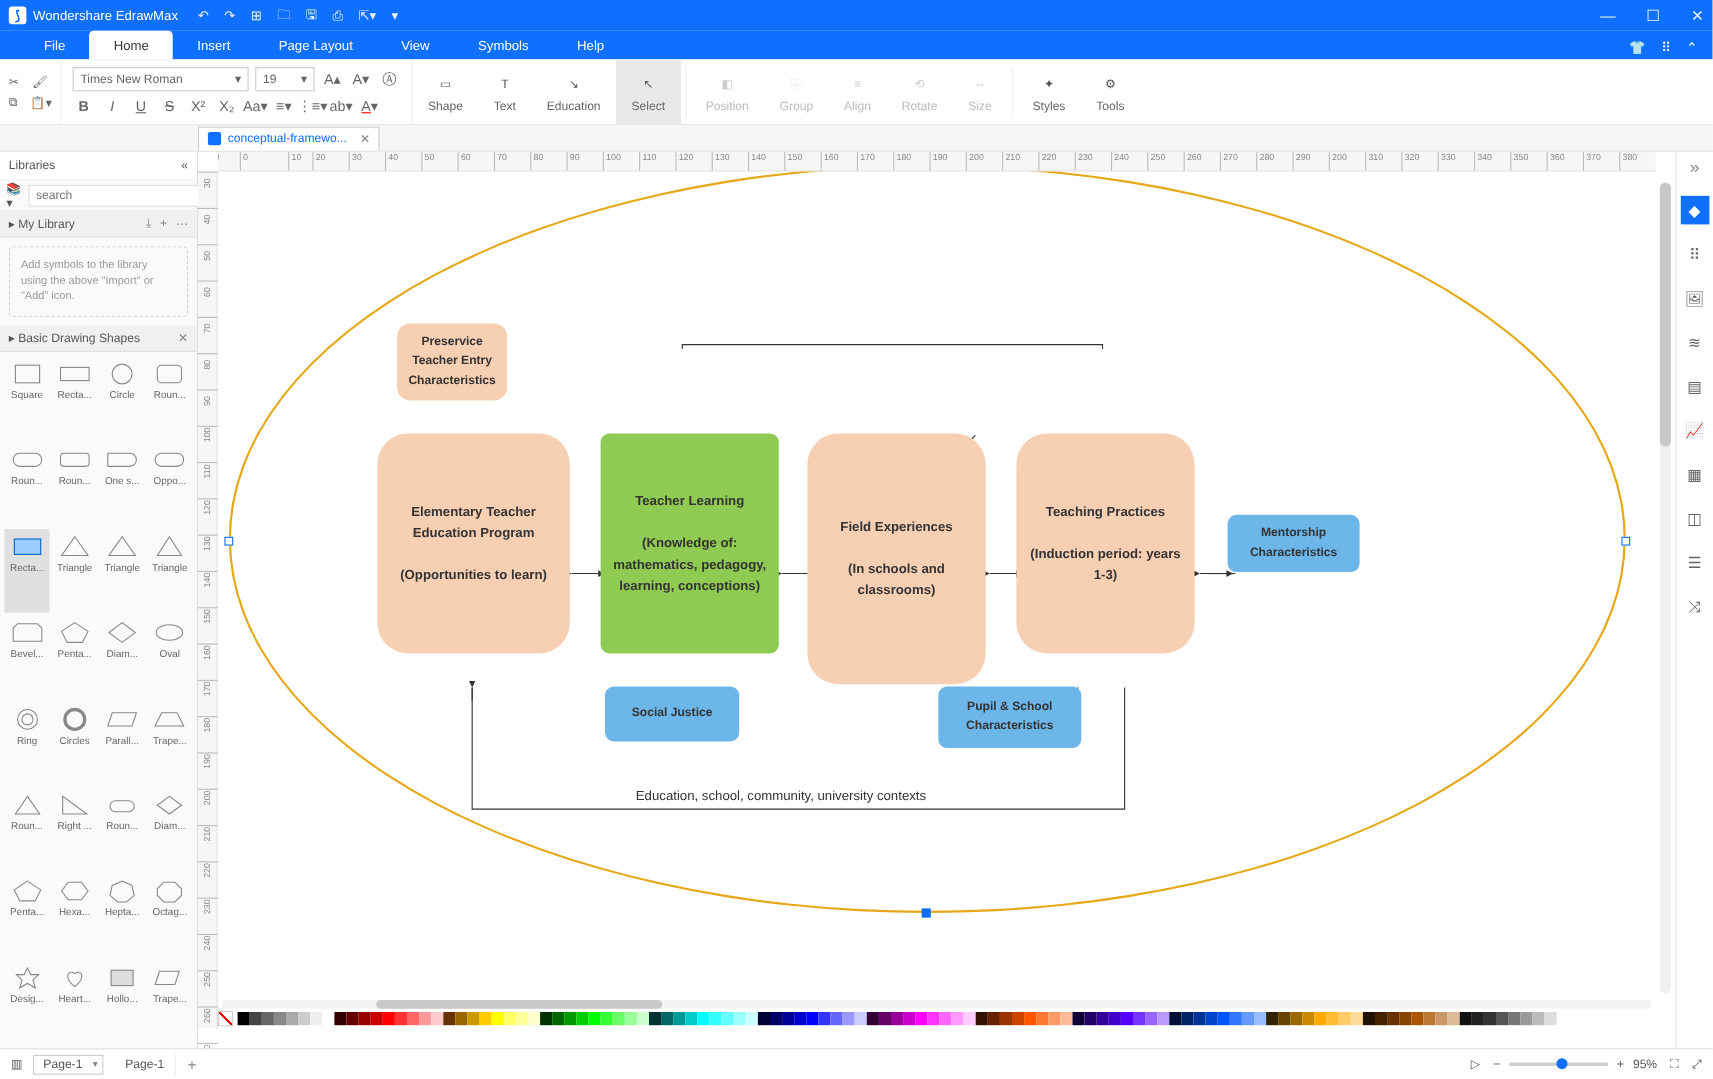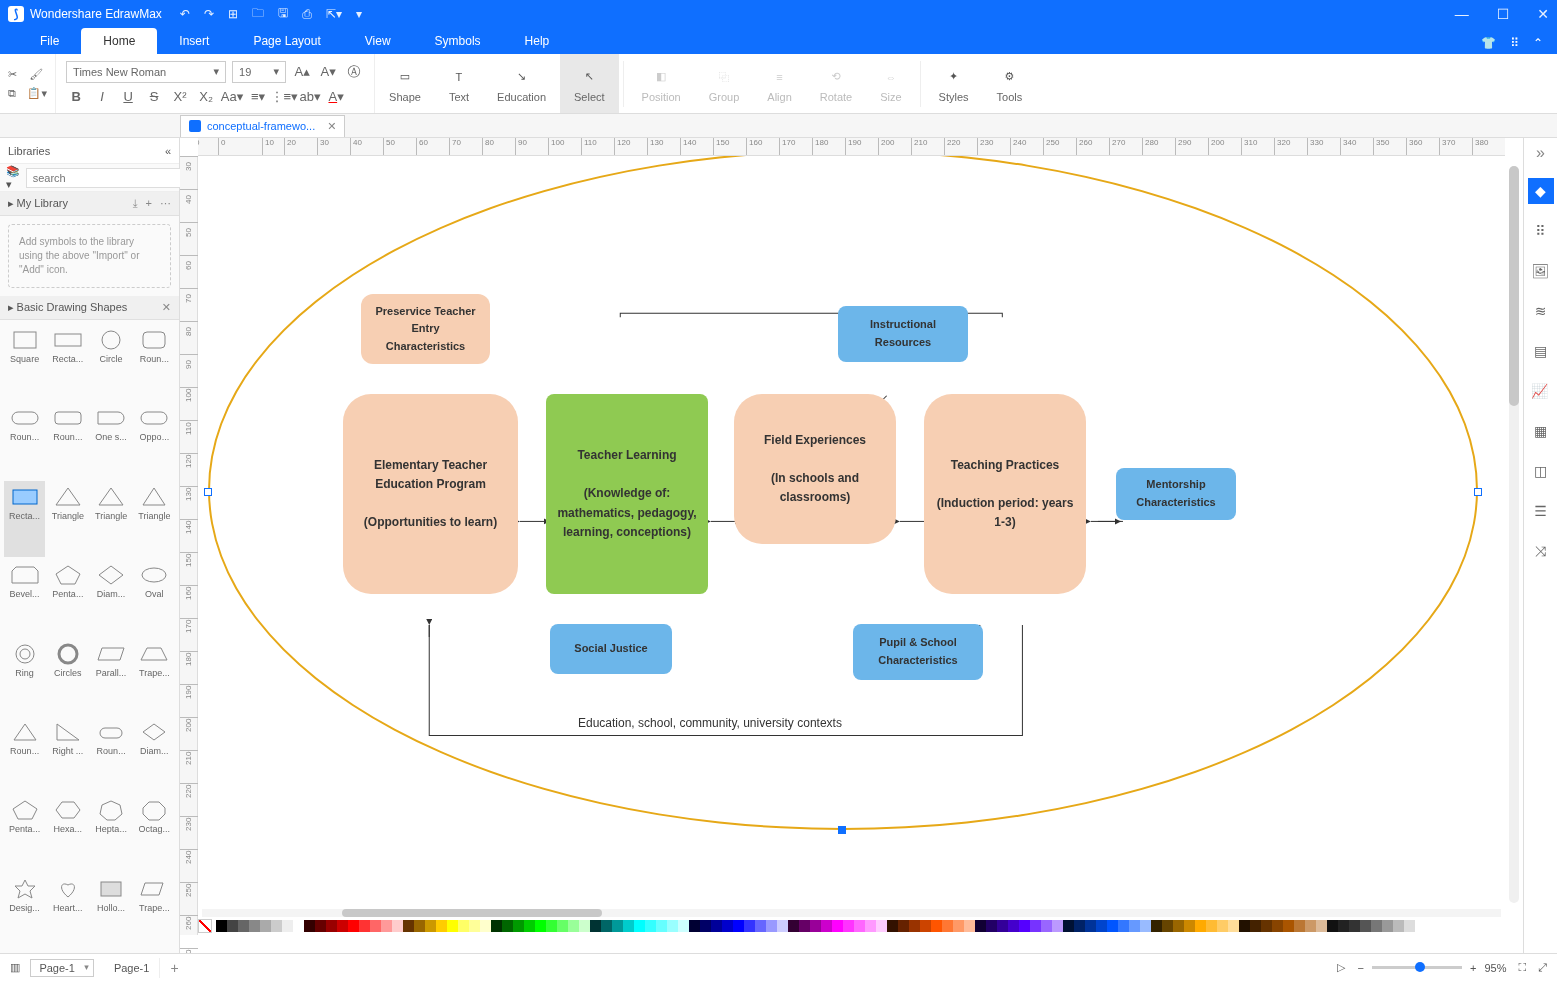--- a/index.html
+++ b/index.html
@@ -647,37 +647,34 @@
         <line x1="230" y1="438" x2="230" y2="450" stroke="#333" marker-start="url(#ah)"></line>
         <line x1="820" y1="438" x2="820" y2="450" stroke="none"></line>
 
         <line x1="928" y1="335" x2="898" y2="335" stroke="none"></line>
         <line x1="928" y1="335" x2="898" y2="335" stroke="none"></line>
         <line x1="928" y1="335" x2="898" y2="335" stroke="none"></line>
         <line x1="895" y1="335" x2="865" y2="335" stroke="none"></line>
         <line x1="895" y1="335" x2="865" y2="335" stroke="none"></line>
       </svg>
 
-      <div class="node peach-sm" style="left:163px; top:138px; width:129px; height:70px; font-size:11px;">
+      <div class="node peach-sm" style="left:163px; top:138px; width:100px; height:70px; font-size:11px;">
           <span>Preservice Teacher Entry Characteristics</span>
         </div>
       <div class="node peach" style="left:145px; top:238px; width:175px; height:200px;">
           <div><span>Elementary Teacher Education Program</span><br><br><span>(Opportunities to learn)</span></div>
         </div>
       <div class="node green" style="left:348px; top:238px; width:162px; height:200px;">
           <div><span>Teacher Learning</span><br><br><span>(Knowledge of: mathematics, pedagogy, learning, conceptions)</span></div>
         </div>
-      <div class="node peach" style="left:536px; top:238px; width:162px; height:150px;">
+      <div class="node peach" style="left:536px; top:238px; width:162px; height:228px;">
           <div><span>Field Experiences</span><br><br><span>(In schools and classrooms)</span></div>
         </div>
       <div class="node peach" style="left:726px; top:238px; width:162px; height:200px;">
           <div><span>Teaching Practices</span><br><br><span>(Induction period: years 1-3)</span></div>
-        </div>
-      <div class="node blue" style="left:640px; top:150px; width:130px; height:56px; font-size:11px;">
-          <span>Instructional Resources</span>
         </div>
       <div class="node blue" style="left:352px; top:468px; width:122px; height:50px; font-size:11px;">
           <span>Social Justice</span>
         </div>
       <div class="node blue" style="left:655px; top:468px; width:130px; height:56px; font-size:11px;">
           <span>Pupil &amp; School Characteristics</span>
         </div>
       <div class="node blue" style="left:918px; top:312px; width:120px; height:52px; font-size:11px;">
           <span>Mentorship Characteristics</span>
         </div>

